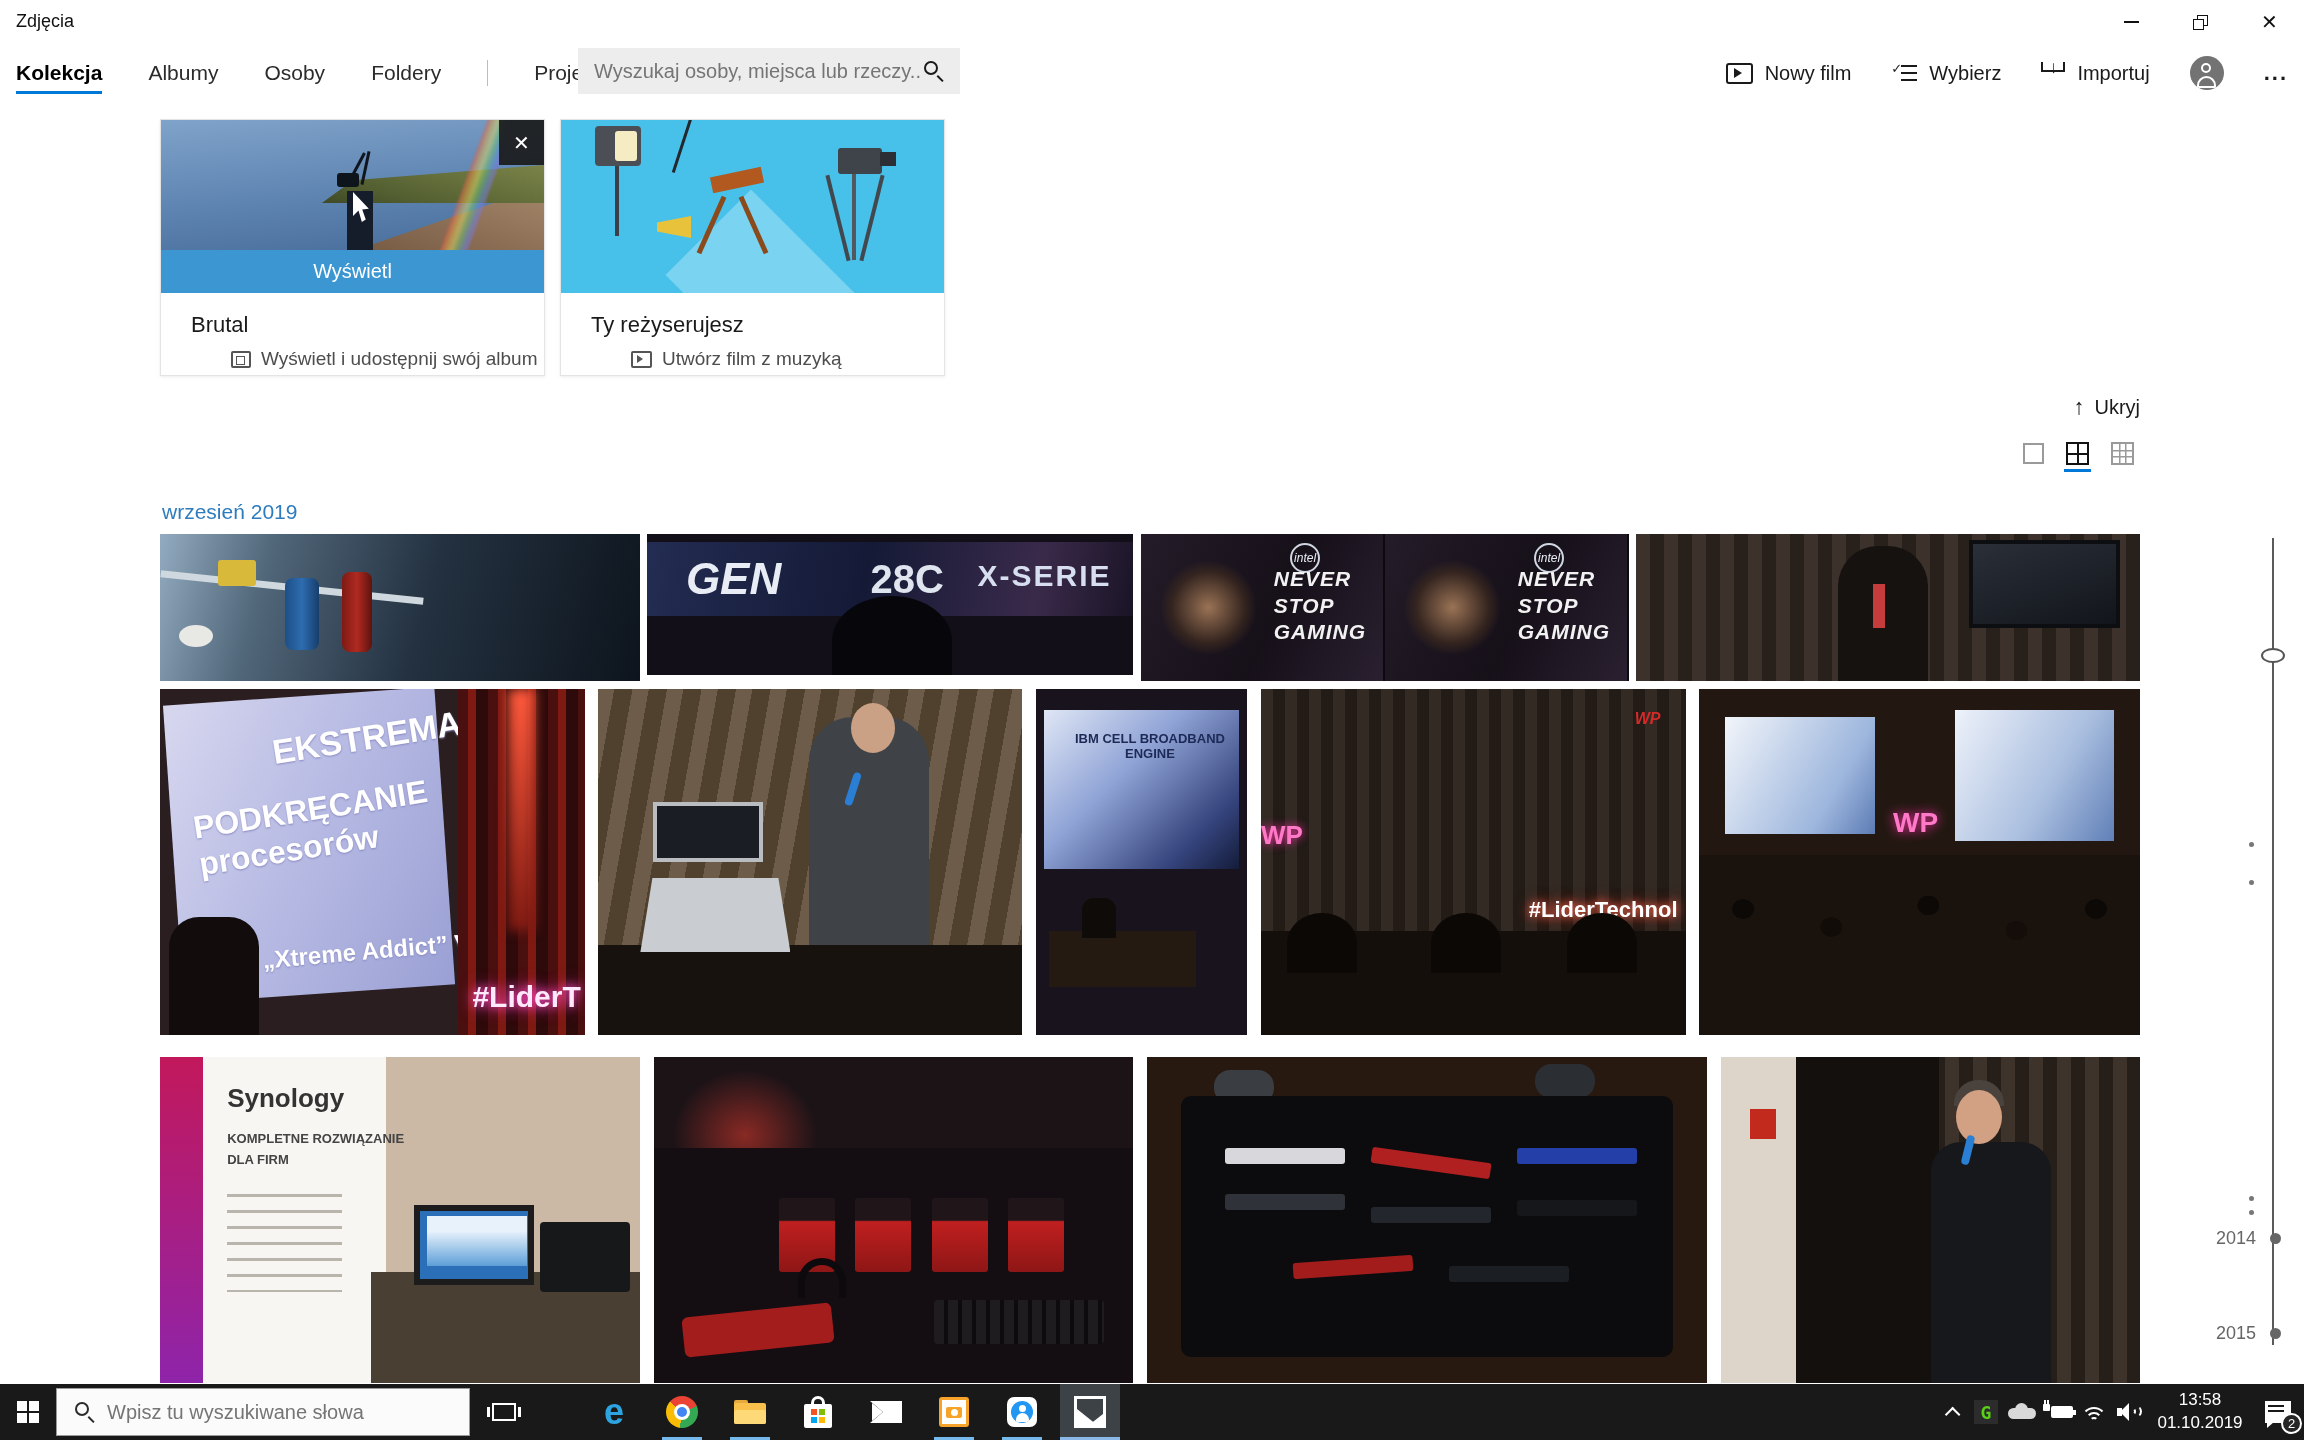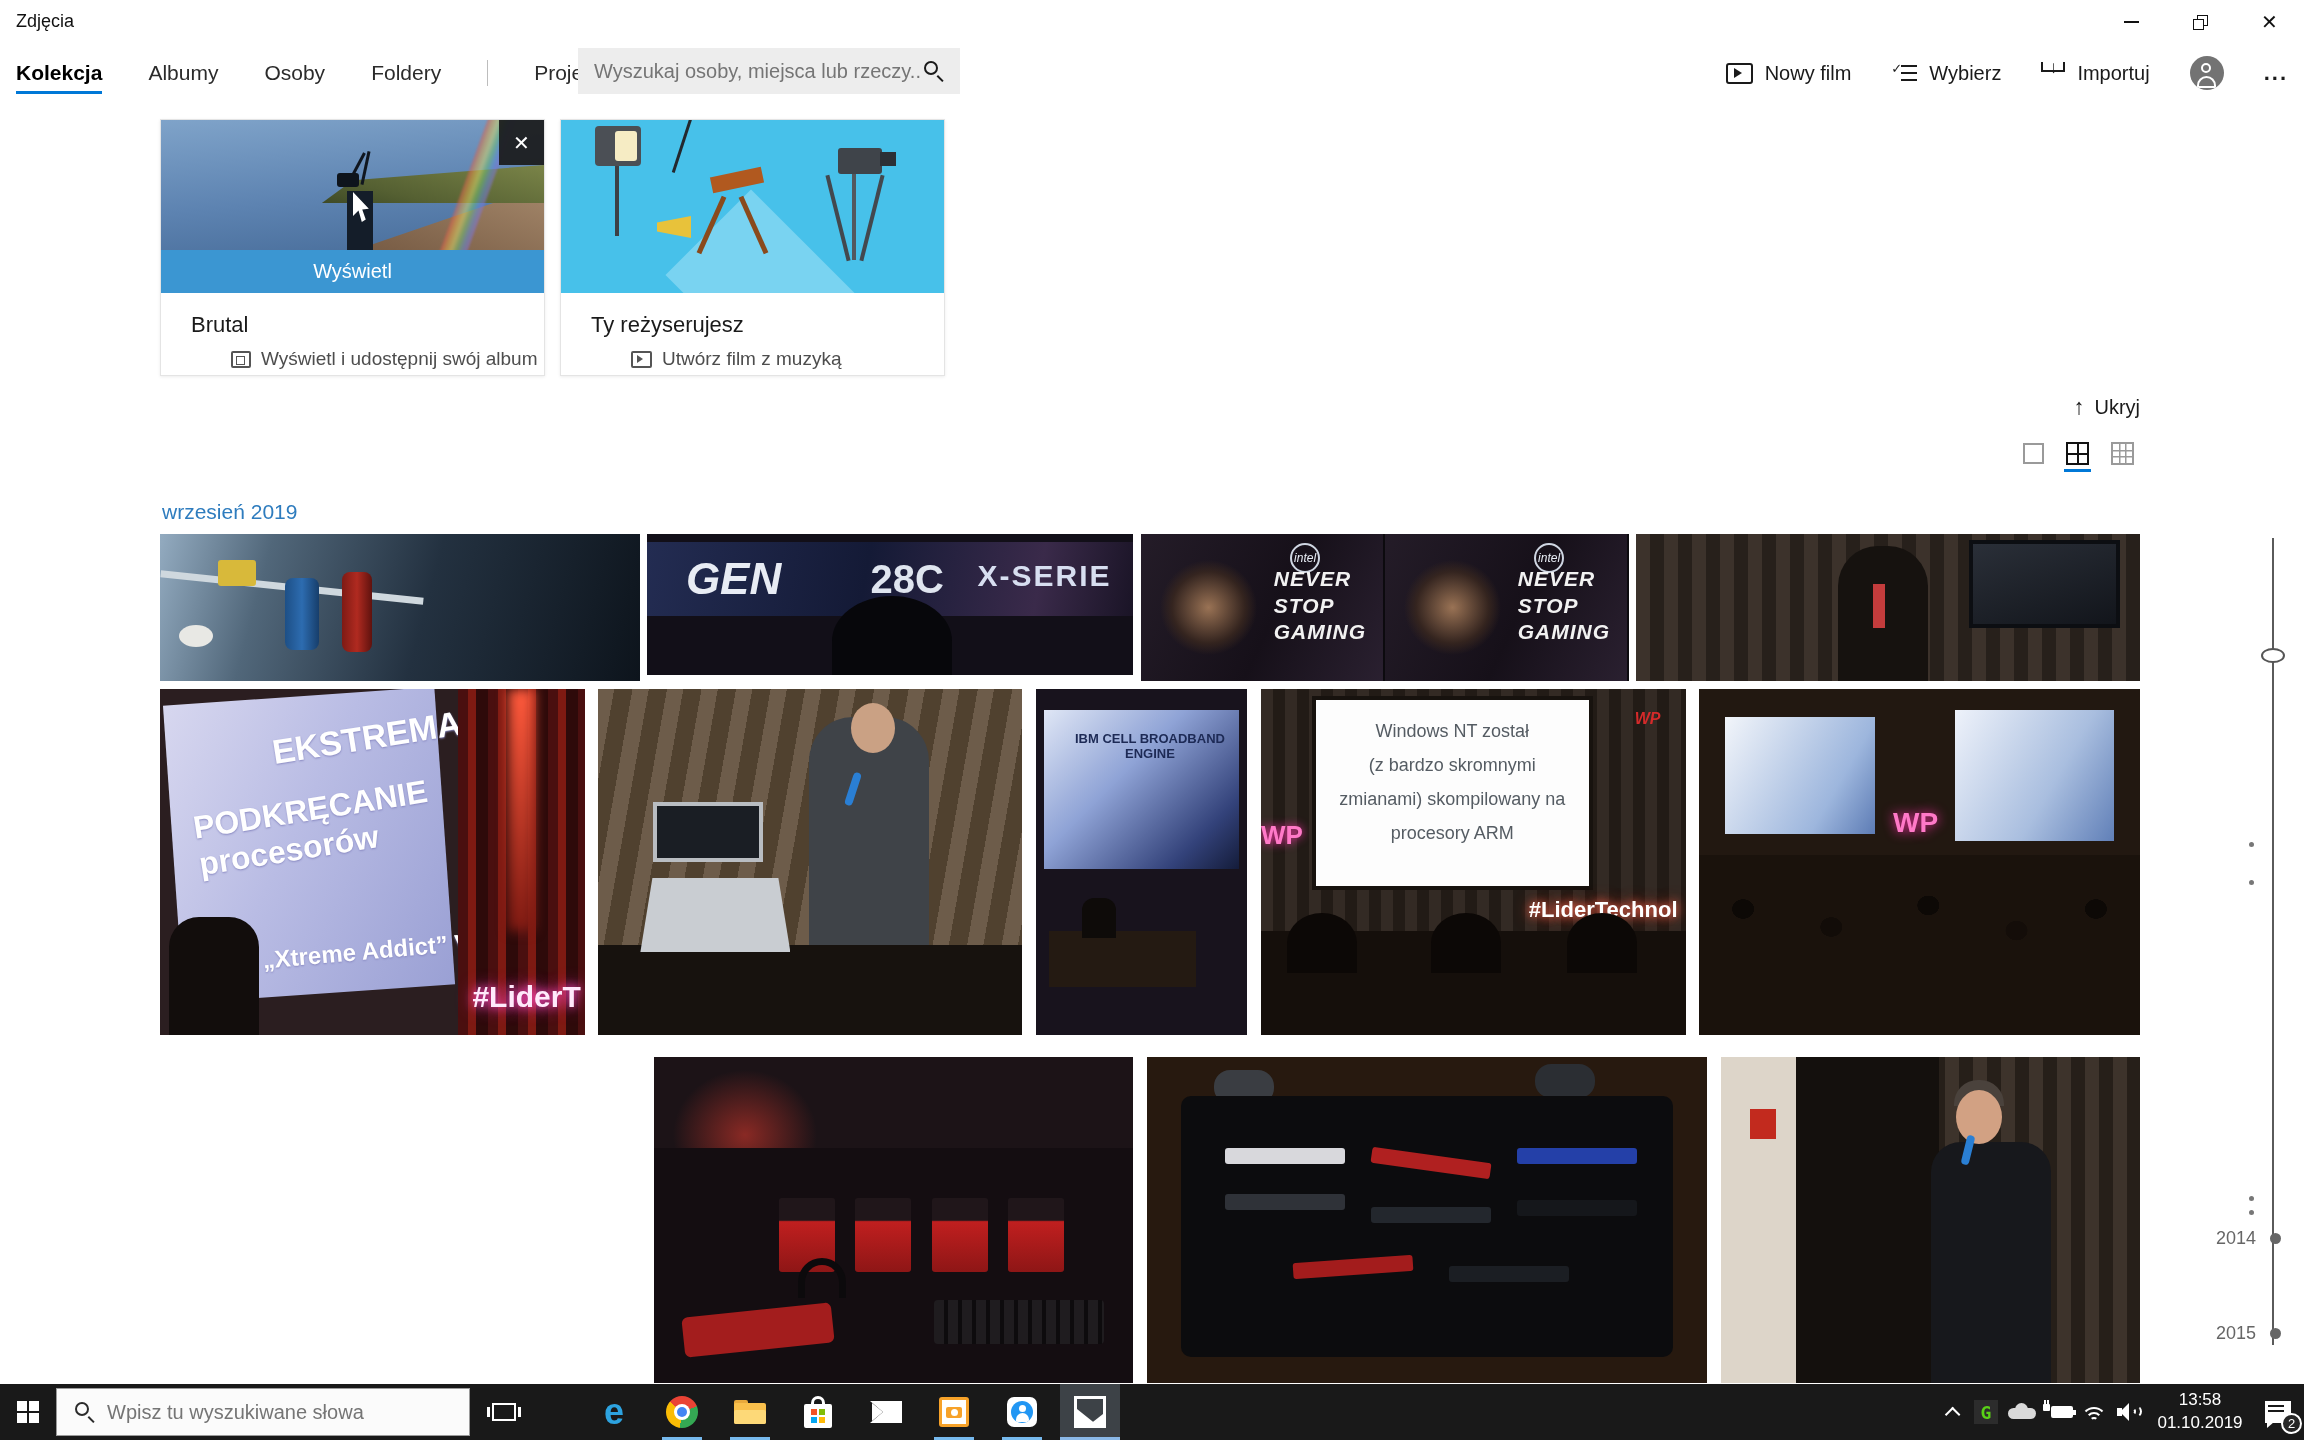--- a/index.html
+++ b/index.html
@@ -493,41 +493,49 @@
     <span class="lapscreen"></span>
     <span class="laptop"></span>
   </div>
   <div class="tile t-ibm" style="left:1036px;top:689px;width:211px;height:346px">
     <span class="scr"></span>
     <span class="txt">IBM CELL BROADBAND ENGINE</span>
     <span class="desk"></span>
     <span class="guy"></span>
   </div>
   <div class="tile t-nt" style="left:1261px;top:689px;width:425px;height:346px">
-    <span class="slide">
-      <span style="display:block">Windows NT został</span>
-      <span style="display:block">(z bardzo skromnymi</span>
-      <span style="display:block">zmianami) skompilowany na</span>
-      <span style="display:block">procesory ARM</span>
-    </span>
     <span class="wp">WP</span>
     <span class="wpneon">WP</span>
     <span class="neon">#LiderTechnol</span>
     <span class="crowd"></span>
     <span class="h1"></span>
     <span class="h2"></span>
     <span class="h3"></span>
   </div>
   <div class="tile t-aud" style="left:1699px;top:689px;width:441px;height:346px">
     <span class="s1"></span>
     <span class="s2"></span>
     <span class="wpneon">WP</span>
     <span class="crowd"></span>
   </div>
 
+  <div class="tile t-syn" style="left:160px;top:1057px;width:480px;height:326px">
+    <span class="mag"></span>
+    <span class="banner"></span>
+    <span class="brand">Synology</span>
+    <span class="tag">
+      <span style="display:block">KOMPLETNE ROZWIĄZANIE</span>
+      <span style="display:block">DLA FIRM</span>
+    </span>
+    <span class="lines"></span>
+    <span class="desk"></span>
+    <span class="monitor"></span>
+    <span class="monscr"></span>
+    <span class="printer"></span>
+  </div>
   <div class="tile t-hyperx" style="left:654px;top:1057px;width:479px;height:326px">
     <span class="glow"></span>
     <span class="table"></span>
     <span class="b1"></span>
     <span class="b2"></span>
     <span class="b3"></span>
     <span class="b4"></span>
     <span class="hp"></span>
     <span class="pad"></span>
     <span class="kb"></span>

